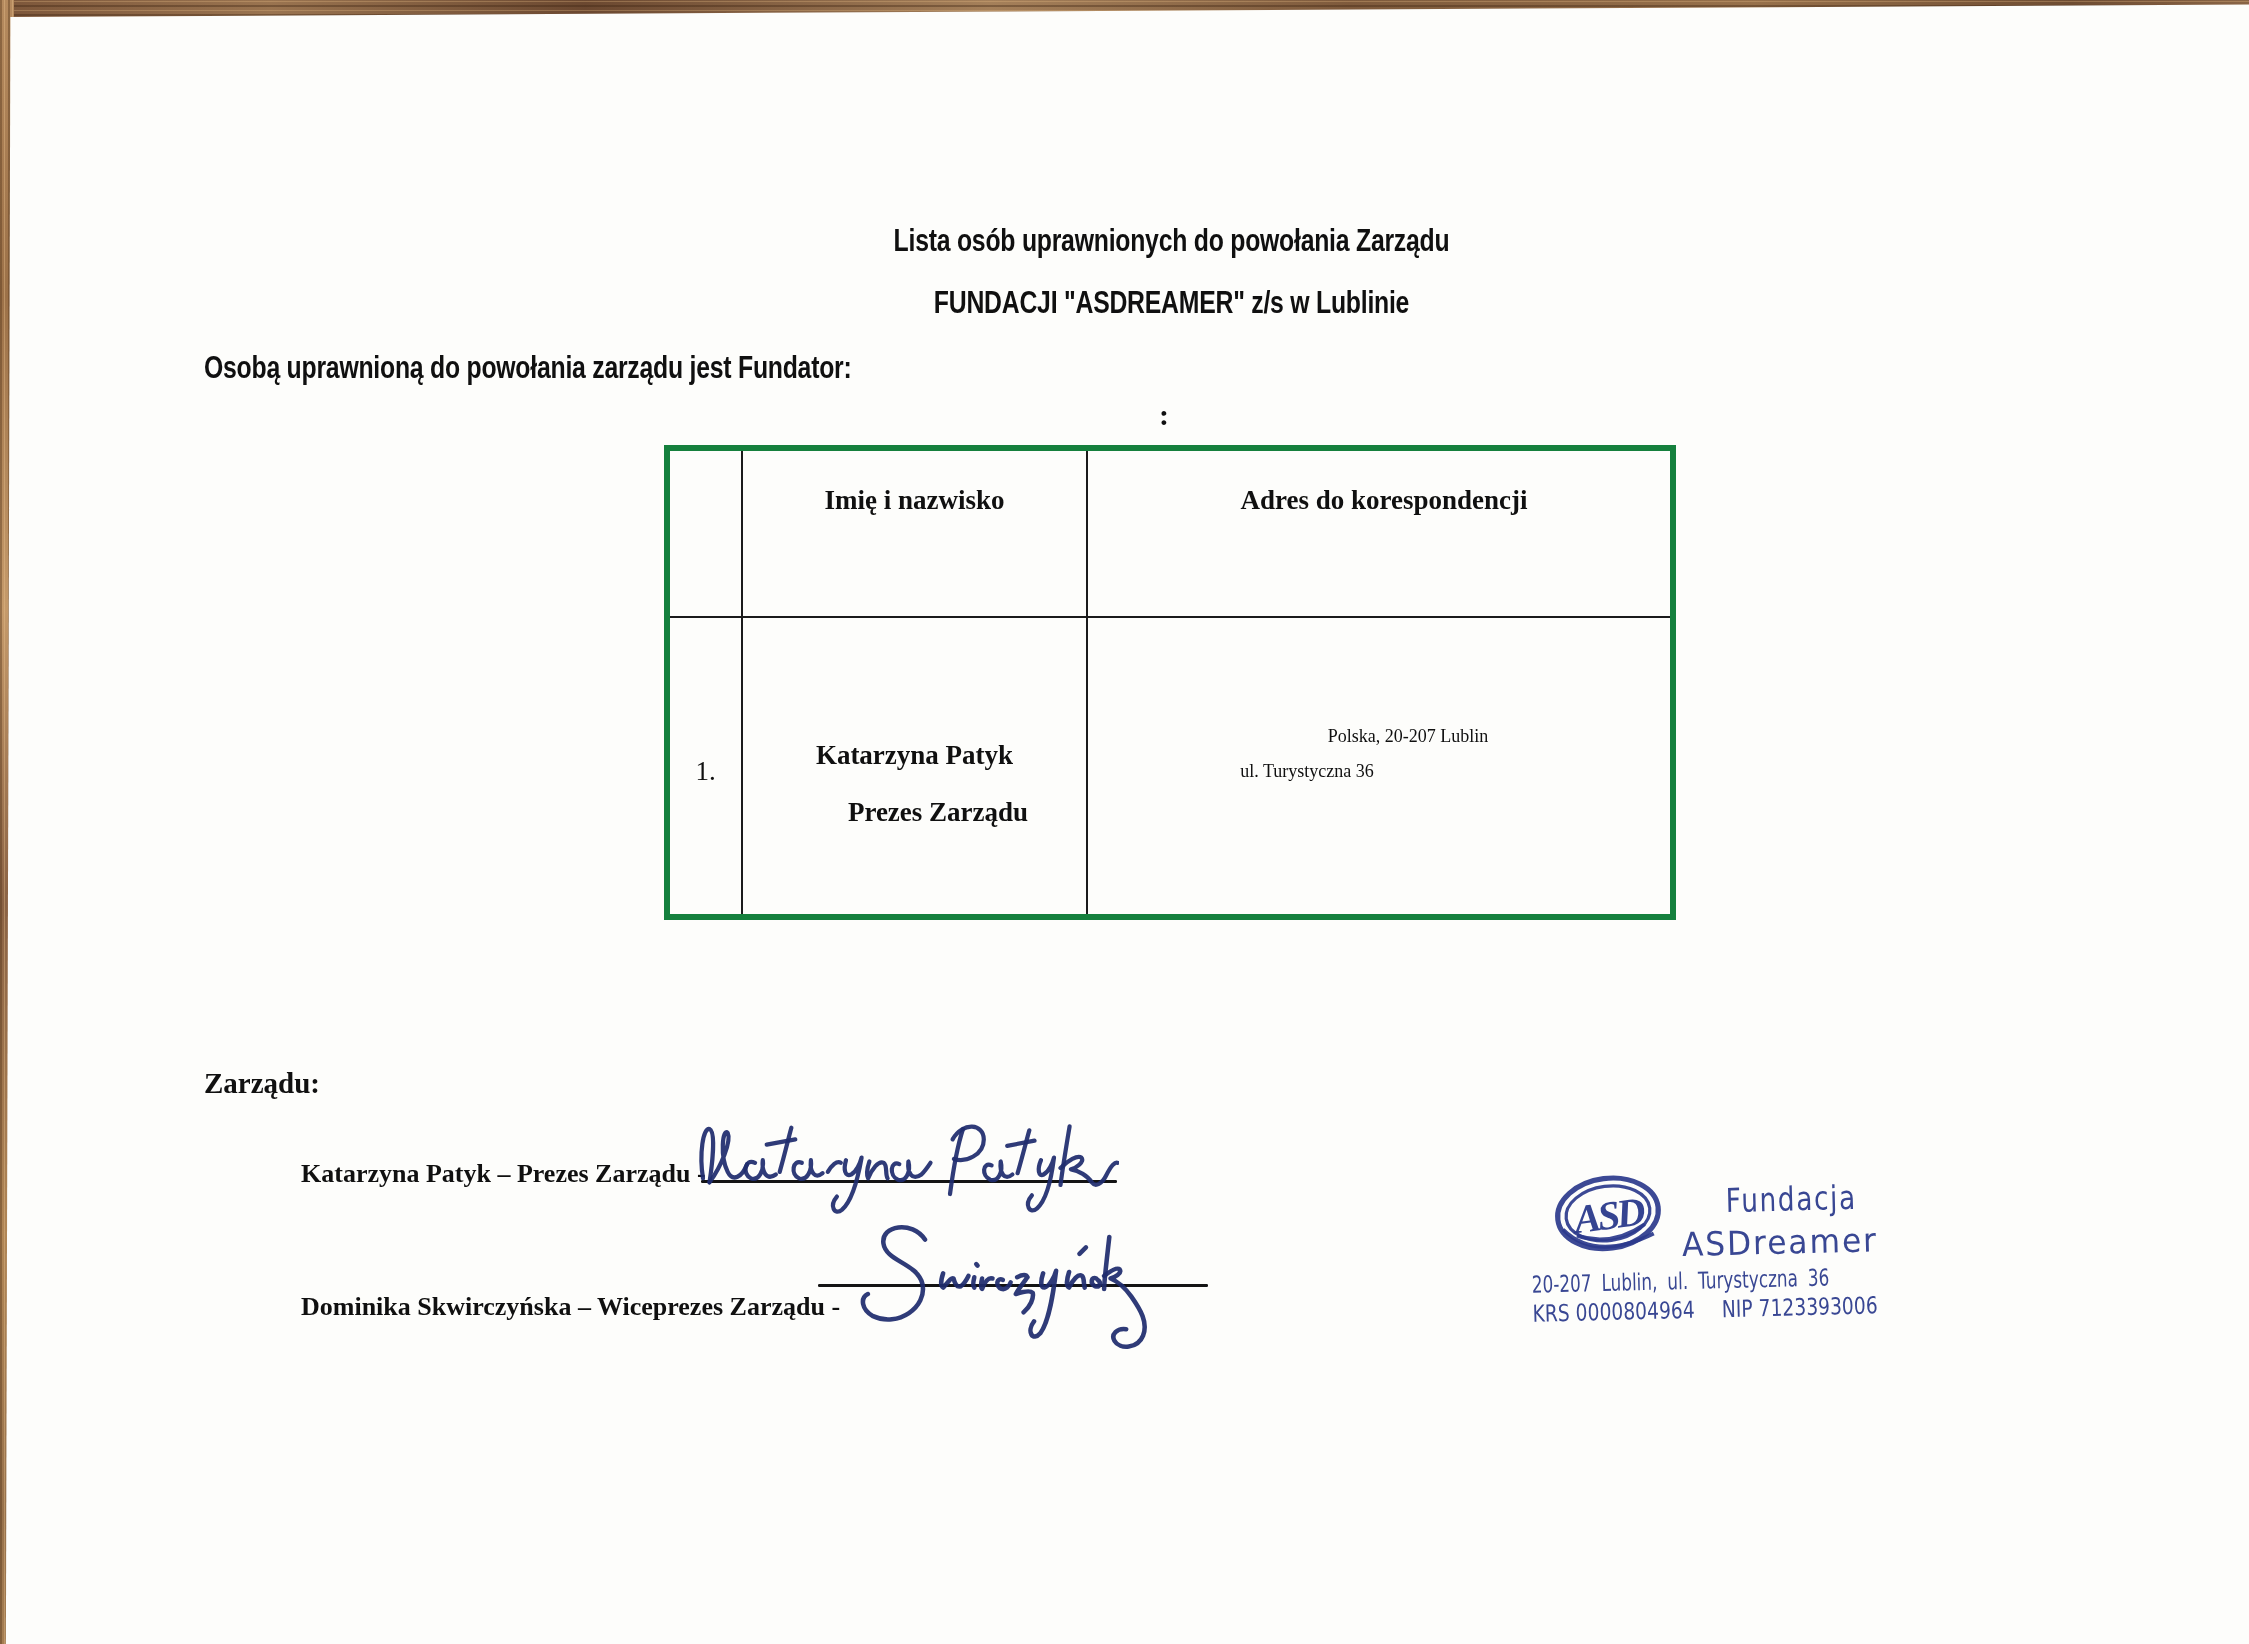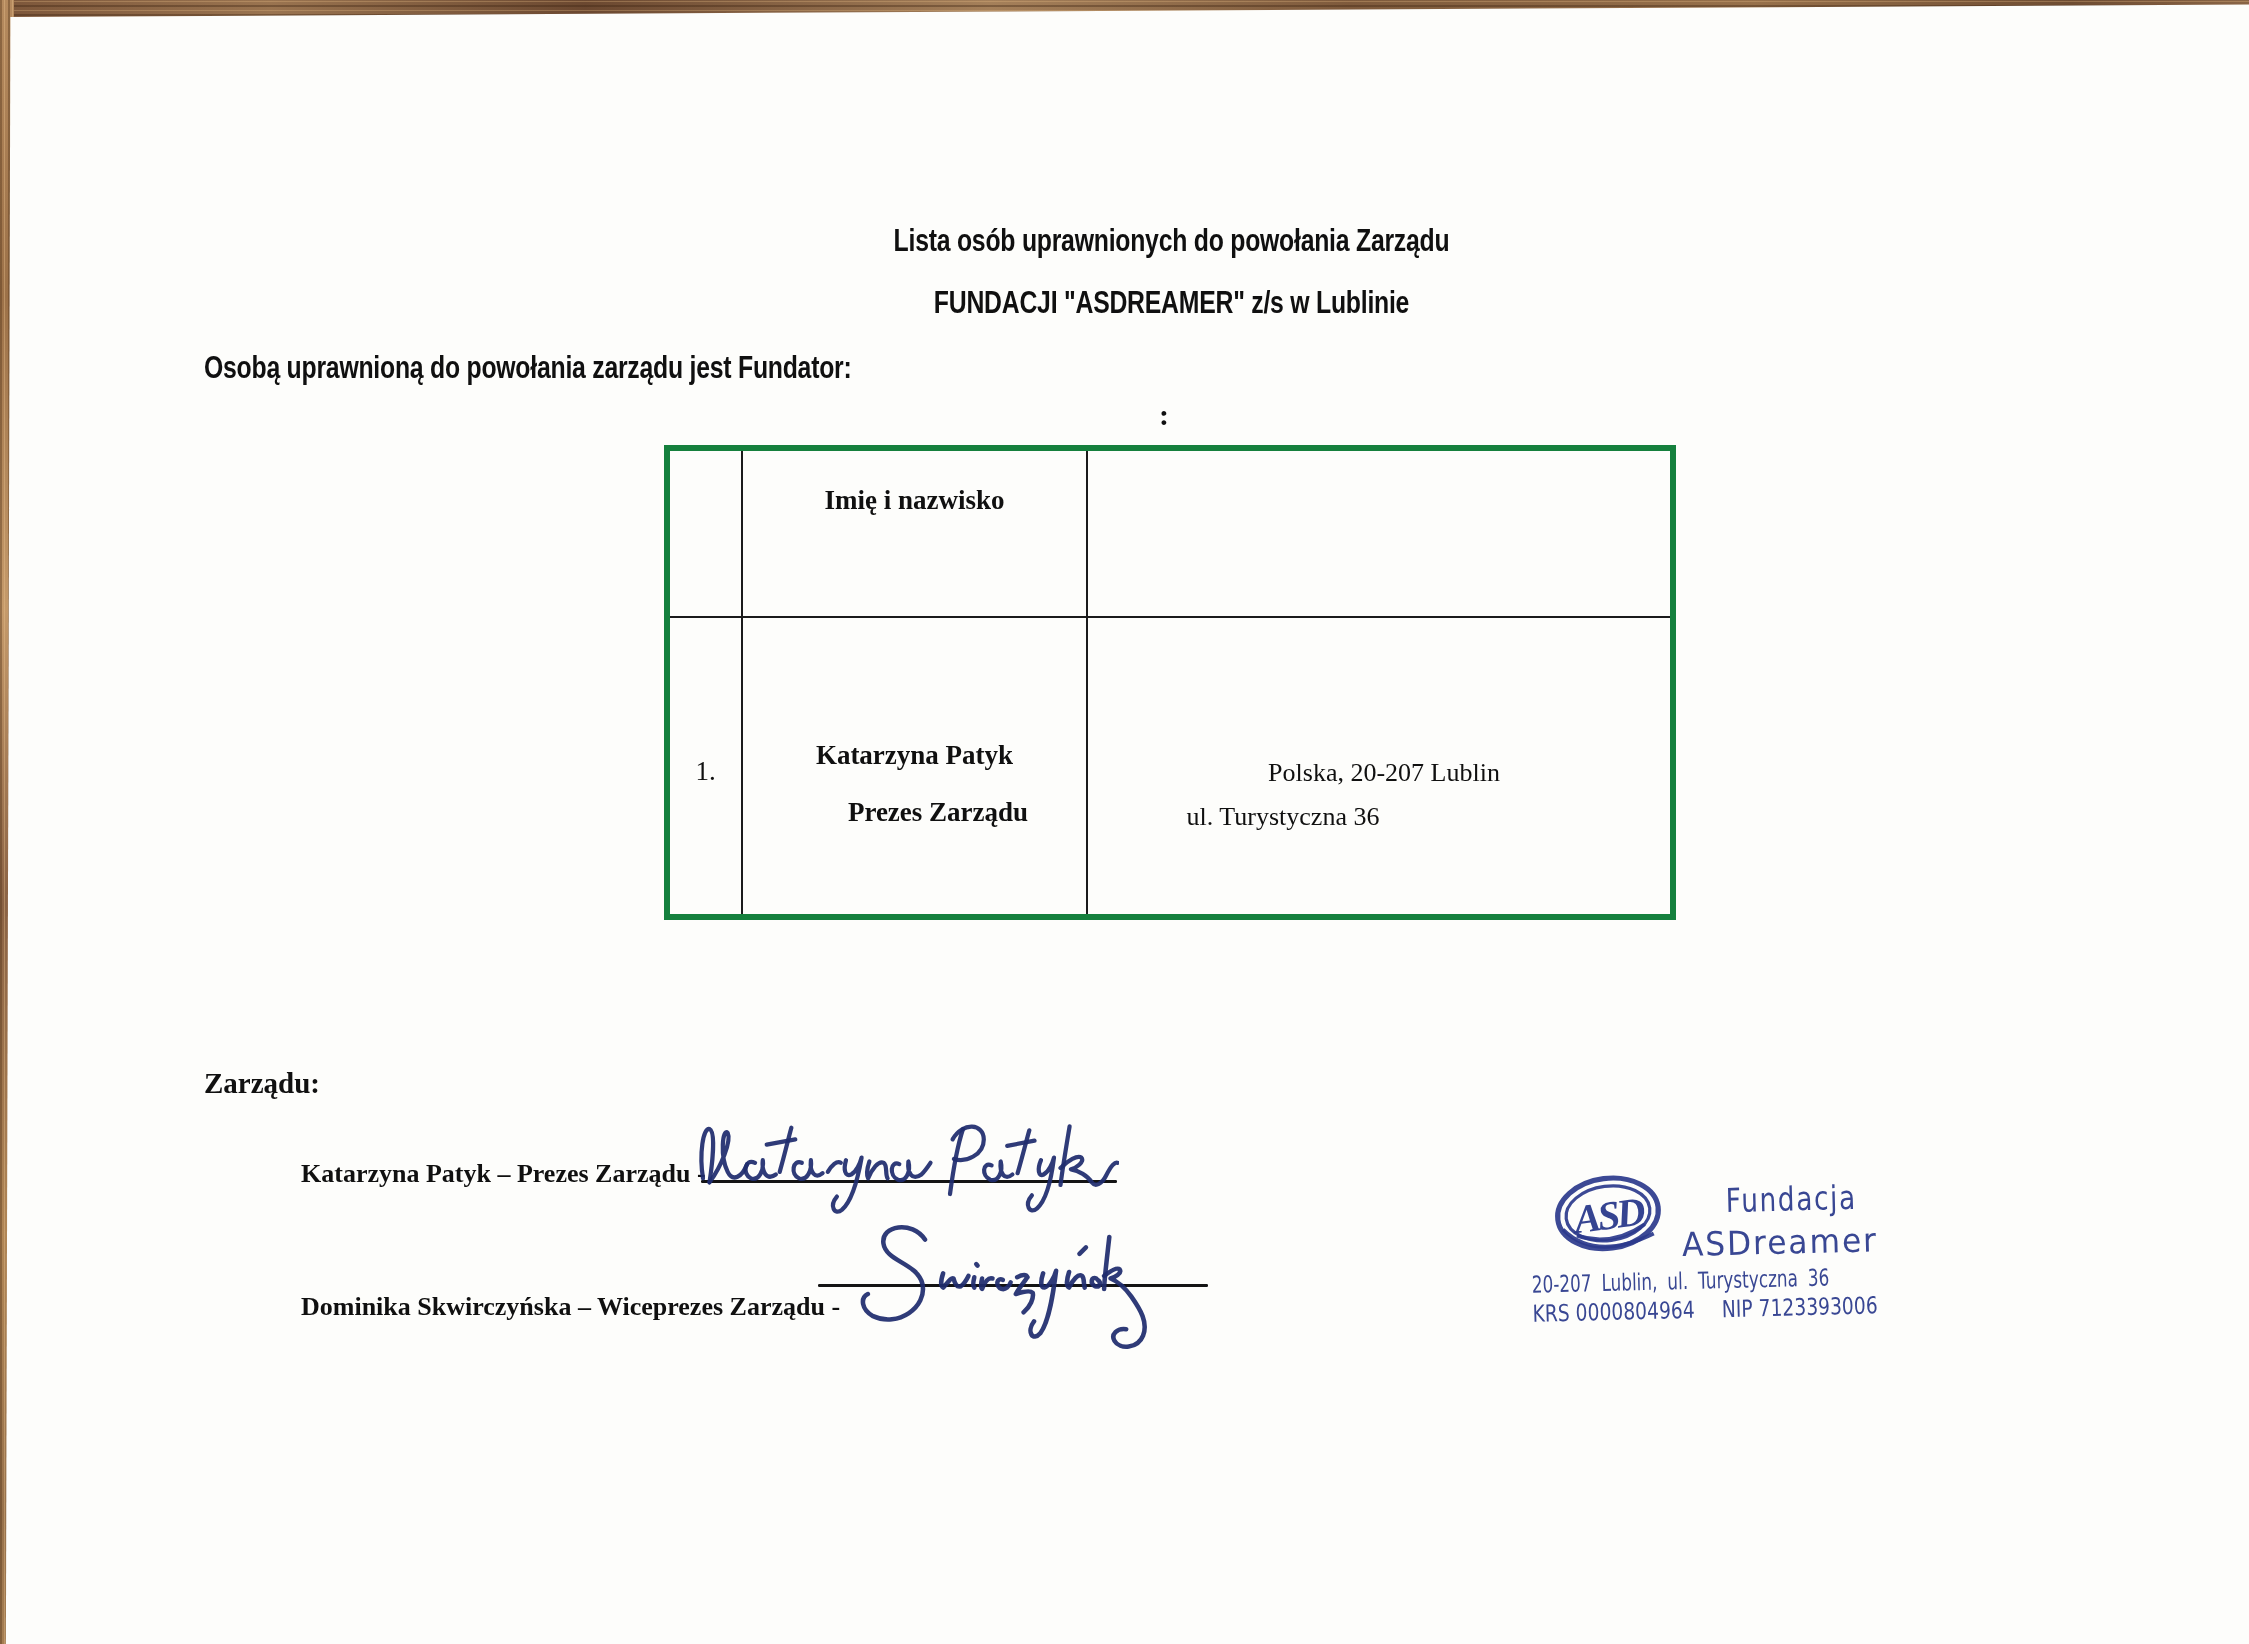--- a/index.html
+++ b/index.html
@@ -56,21 +56,21 @@
   .tbl .v1{left:71px;}
   .tbl .v2{left:416px;}
   .tbl .hline{position:absolute;left:0;right:0;height:2px;background:#1b1b1b;top:165px;}
   .cell{position:absolute;text-align:center;color:var(--text-ink);}
   .th{font-weight:bold;font-size:27px;top:34px;}
   .th-name{left:73px;width:343px;}
   .th-addr{left:418px;width:592px;}
   .td-no{left:0;width:71px;top:305px;font-size:27px;}
   .td-name{left:73px;width:343px;top:289px;font-weight:bold;font-size:27px;}
   .td-name .line2{margin-top:26px;}
-  .td-addr{left:418px;width:592px;top:275px;font-size:26px;margin-top:32px;}
+  .td-addr{left:442px;width:592px;top:275px;font-size:18px;}
   .td-addr .line2{margin-top:14.3px;text-align:center;}
 
   
   .board-heading{left:204px;top:1067px;font-weight:bold;font-size:29px;color:var(--text-ink);}
   .sig-label{color:var(--text-ink);font-weight:bold;font-size:26px;white-space:nowrap;}
   .lbl1{left:301px;top:1159px;}
   .lbl2{left:301px;top:1292px;}
   .sig-line{position:absolute;height:3.3px;background:#141414;border-radius:1.3px;}
   .line1{left:701px;top:1180px;width:416px;}
   .line2{left:818px;top:1284px;width:390px;}
@@ -104,20 +104,21 @@
 
   <div class="abs intro sans">Osobą uprawnioną do powołania zarządu jest Fundator:</div>
   <div class="abs colon serif">:</div>
 
   <div class="abs tbl">
     <div class="vline v1"></div>
     <div class="vline v2"></div>
     <div class="hline"></div>
 
     <div class="cell th th-name serif">Imię i nazwisko</div>
+    <div class="cell th th-addr serif">Adres do korespondencji</div>
 
     <div class="cell td-no serif">1.</div>
     <div class="cell td-name serif">
       <div>Katarzyna Patyk</div>
       <div class="line2">Prezes Zarządu</div>
     </div>
     <div class="cell td-addr serif">
       <div>Polska, 20-207 Lublin</div>
       <div class="line2">ul. Turystyczna 36</div>
     </div>

